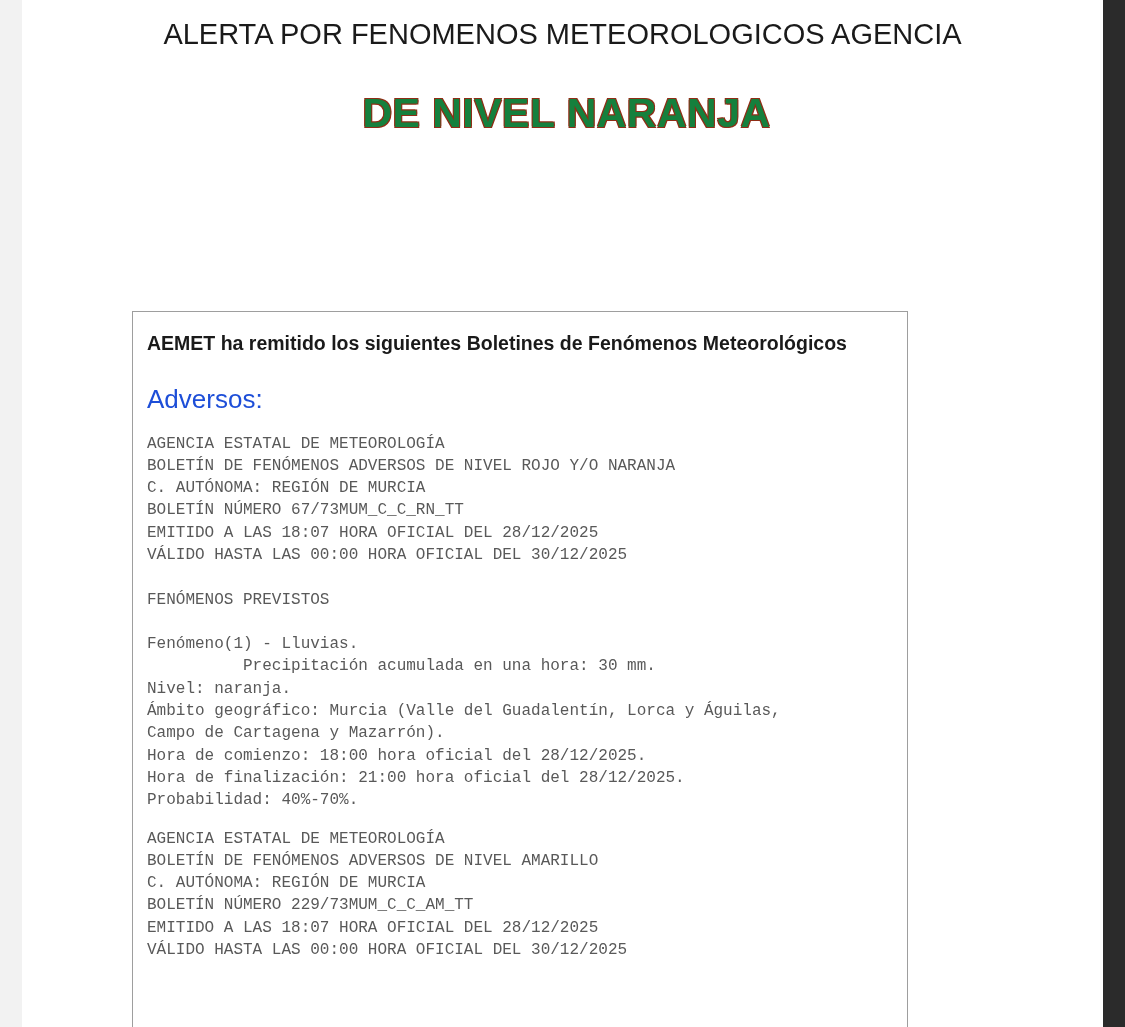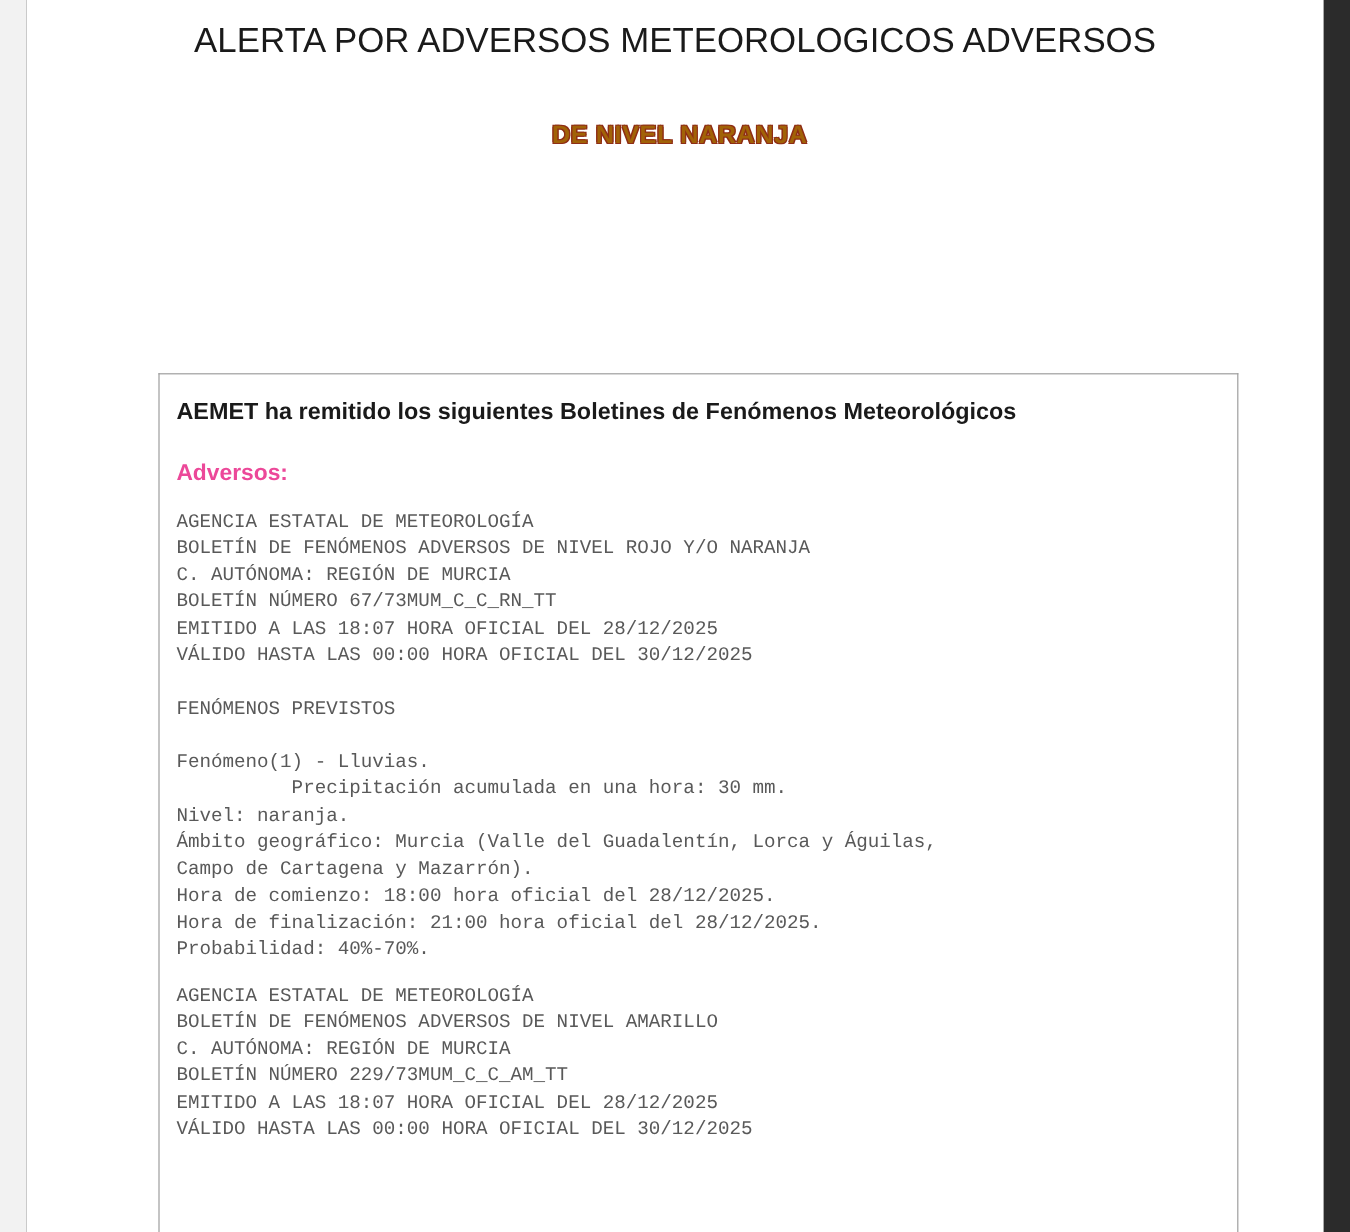--- a/index.html
+++ b/index.html
@@ -57,54 +57,54 @@
     height: 62px;
     background: linear-gradient(to right,
         #f4enum 0%, #f26a34 0%, #f47b45 6%, #f8a074 16%,
         #fbc9ac 30%, #fdecdf 48%, #fdf4ea 62%, #fbd9c2 80%,
         #f89a6a 93%, #f47a45 100%);
     display: flex;
     align-items: center;
     justify-content: center;
   }
   .banner-text {
-    font-size: 21px;
+    font-size: 41px;
     font-weight: bold;
-    color: #a16207;
+    color: #15803d;
     text-shadow:
       -1px -1px 0 #8f2d16,
        1px -1px 0 #8f2d16,
       -1px  1px 0 #8f2d16,
        1px  1px 0 #8f2d16;
     letter-spacing: 0.5px;
   }
   .content-box {
     position: absolute;
     left: 110px;
     top: 311px;
-    width: 900px;
+    width: 776px;
     min-height: 716px;
     border: 1px solid #9e9e9e;
     border-bottom: none;
     box-sizing: border-box;
     background: #ffffff;
     padding: 22px 0 0 12px;
   }
   .intro {
     font-size: 19.5px;
     font-weight: bold;
     color: #1a1a1a;
     line-height: 1.0;
     margin: 0 0 0 0;
     padding-left: 2px;
   }
   .intro2 {
-    font-size: 19px;
-    font-weight: bold;
-    color: #ec4899;
+    font-size: 26px;
+    font-weight: normal;
+    color: #1d4ed8;
     margin-top: 30px;
     padding-left: 2px;
   }
   .mono {
     font-family: "Liberation Mono", "DejaVu Sans Mono", monospace;
     font-size: 16px;
     line-height: 22.3px;
     color: #595959;
     white-space: pre;
     margin-top: 18px;
@@ -116,21 +116,21 @@
 </style>
 </head>
 <body>
 
 <div class="left-gutter"></div>
 <div class="right-gutter"></div>
 
 <div class="page">
 
   <div class="title-line">
-    <span class="title-strong">ALERTA</span><span class="title-rest"> POR ADVERSOS METEOROLOGICOS ADVERSOS</span>
+    <span class="title-strong">ALERTA</span><span class="title-rest"> POR FENOMENOS METEOROLOGICOS AGENCIA</span>
   </div>
 
   <div class="banner">
     <span class="banner-text">DE NIVEL NARANJA</span>
   </div>
 
   <div class="content-box">
     <div class="intro">AEMET ha remitido los siguientes Boletines de Fenómenos Meteorológicos</div>
     <div class="intro2">Adversos:</div>
     <pre class="mono">AGENCIA ESTATAL DE METEOROLOGÍA

